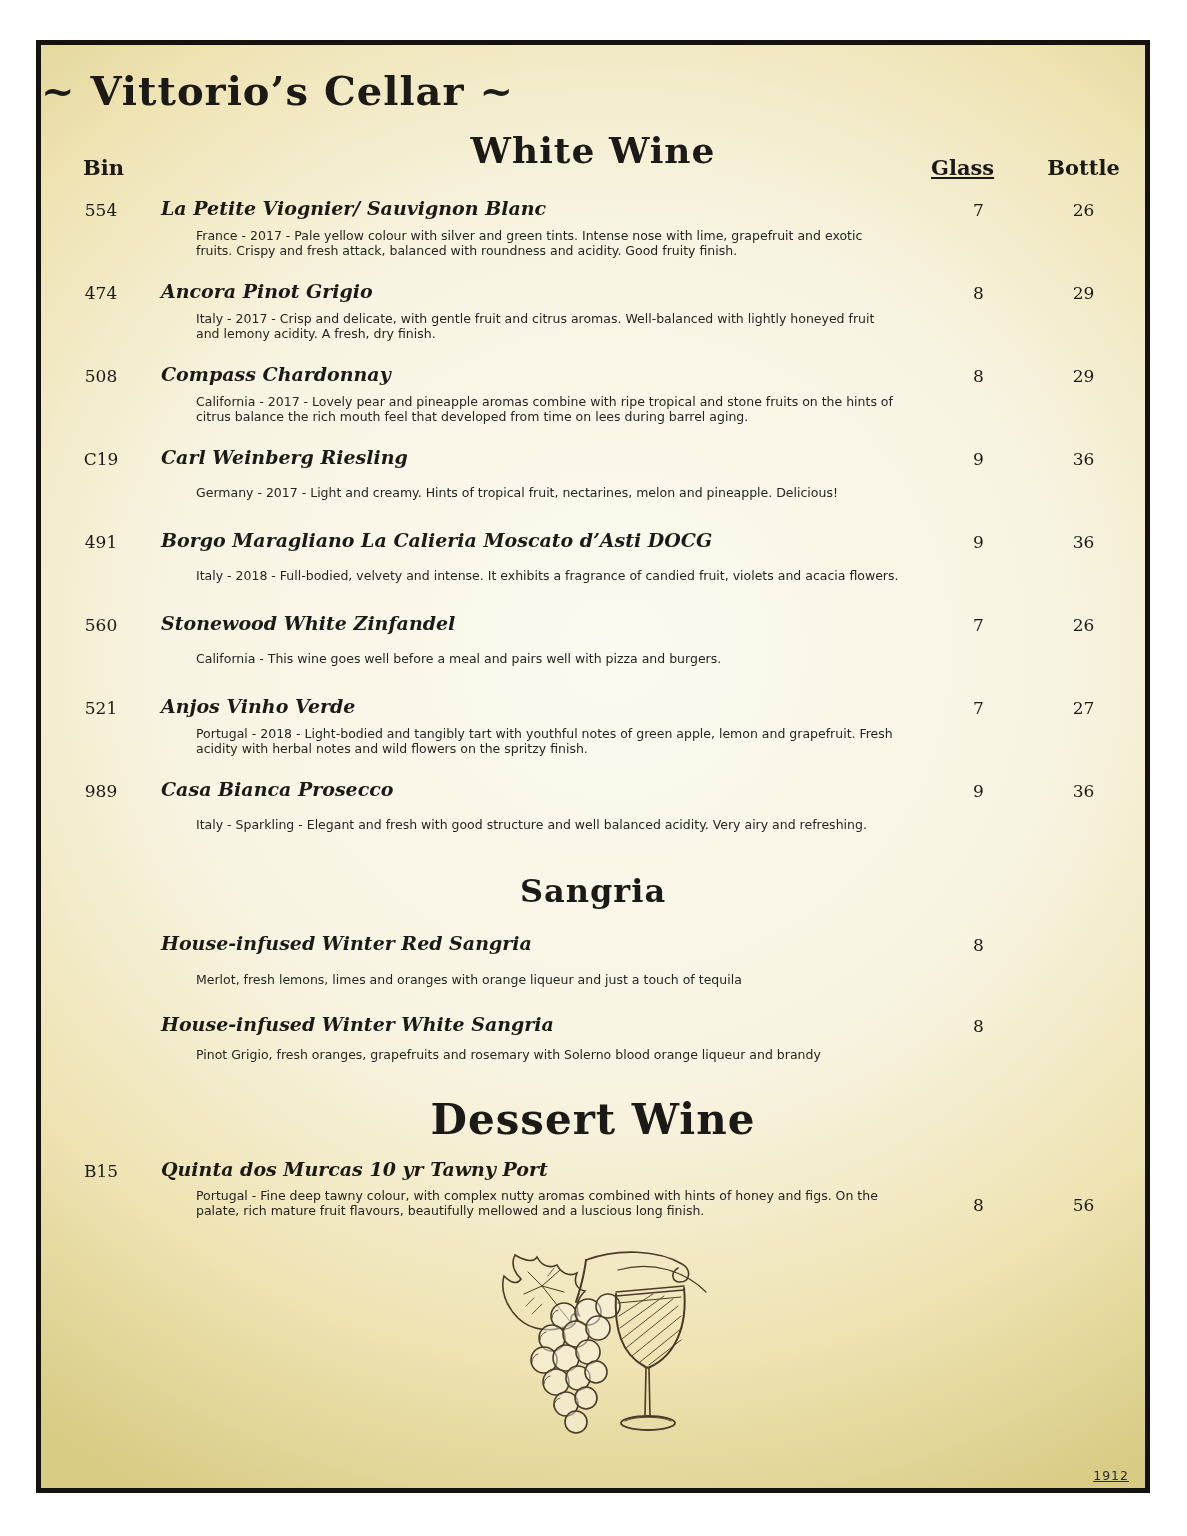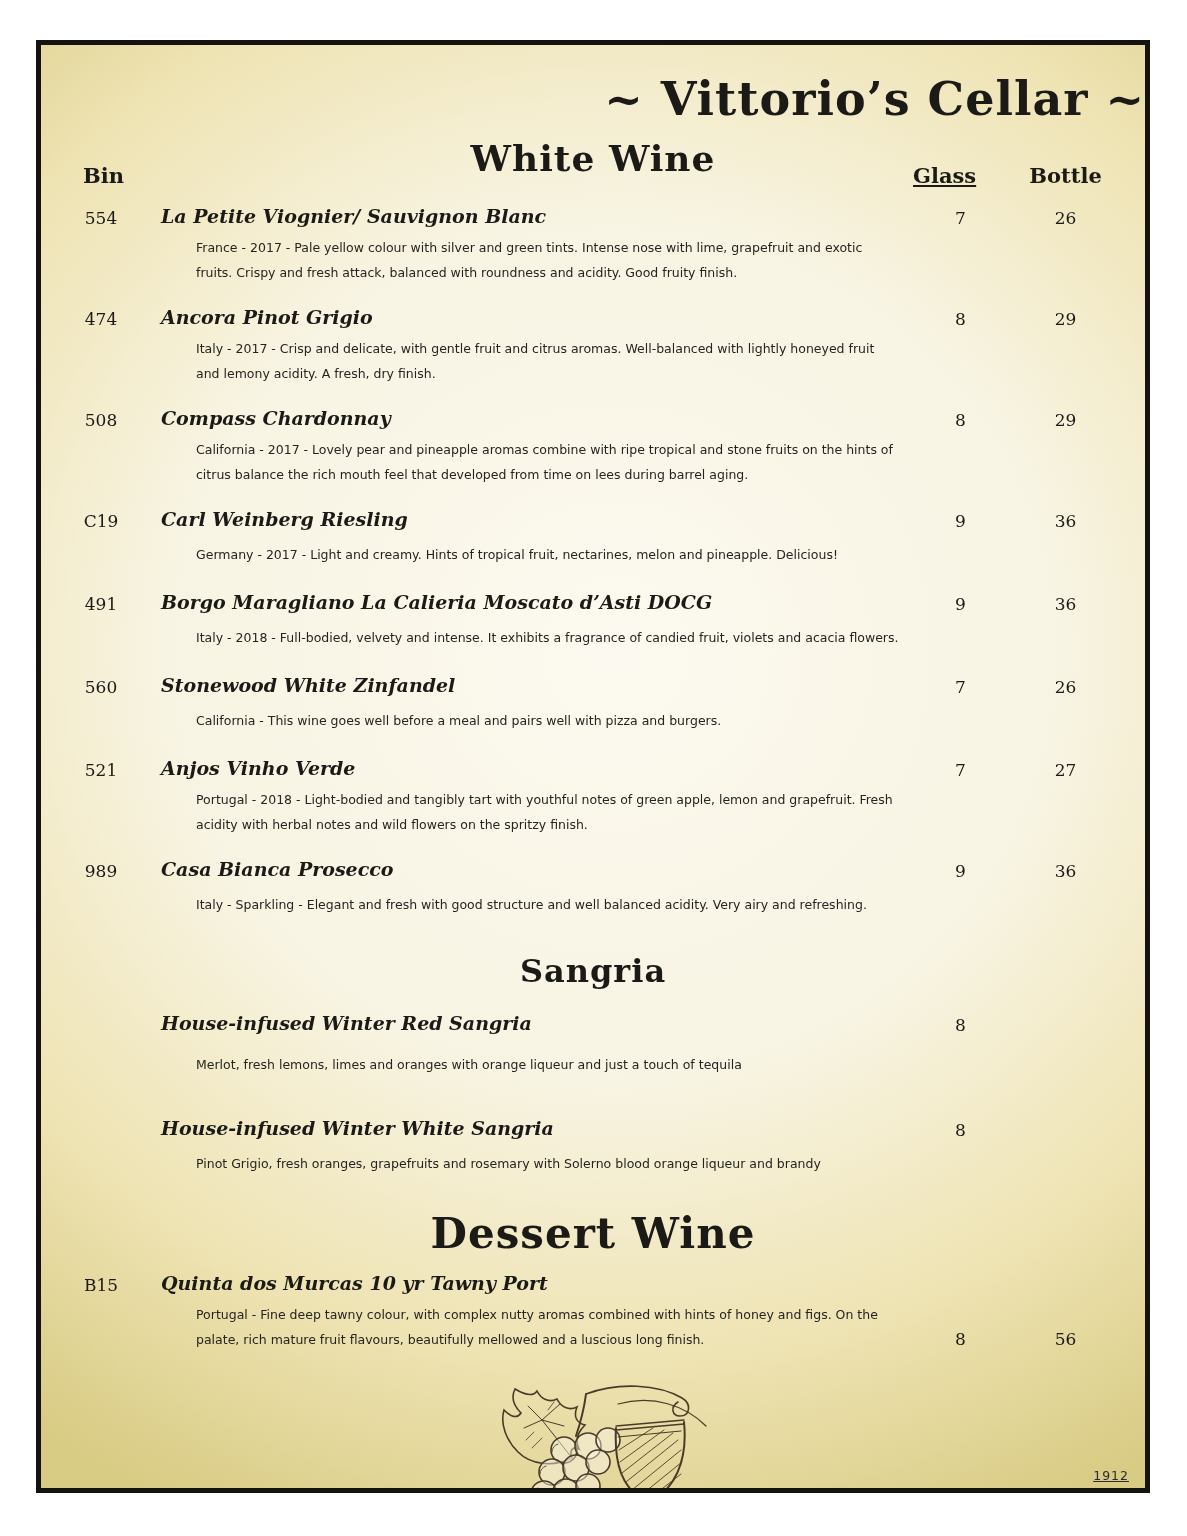--- a/index.html
+++ b/index.html
@@ -13,36 +13,36 @@
     position: absolute;
     left: 36px; top: 40px;
     width: 1114px; height: 1453px;
     box-sizing: border-box;
     border: 5px solid #151310;
     background: radial-gradient(ellipse 90% 66% at 52% 42%,
         #fcfaf0 0%, #f8f4e3 45%, #eee3b2 75%, #d8cb84 100%);
     overflow: hidden;
   }
   .title {
-    text-align: right;
-    margin-top: 28px;
-    font-size: 46px; line-height: 52px;
+    text-align: left;
+    margin-top: 20px;
+    font-size: 40px; line-height: 52px;
     font-weight: bold; letter-spacing: 1px;
   }
   .heading {
     text-align: center; font-weight: bold; letter-spacing: 1px;
   }
   .heading.ww      { margin-top: 12px; font-size: 36px; line-height: 42px; }
   .heading.sang    { margin-top: 28px; font-size: 32px; line-height: 46px; }
   .heading.dess    { margin-top: 34px; font-size: 42px; line-height: 48px; }
 
   .grid {
     display: grid;
     grid-template-columns: 120px 1fr 95px 115px;
-    padding-right: 22px;
+    padding-right: 4px;
   }
   .cols-row { margin-top: -18px; }
   .col-label { font-weight: bold; font-size: 21px; line-height: 30px; }
   .col-label.bin    { grid-column: 1; text-align: left; padding-left: 42px; }
   .col-label.glass  { grid-column: 3; text-align: left; text-decoration: underline; }
   .col-label.bottle { grid-column: 4; text-align: center; }
 
   .entries { margin-top: 12px; }
   .entry { min-height: 64px; margin-bottom: 19px; }
   .entry .bin {
@@ -55,28 +55,28 @@
     font-size: 19px; line-height: 26px;
   }
   .entry .price {
     text-align: center; font-size: 17px; line-height: 26px; padding-top: 2px;
   }
   .entry .price.glass  { grid-column: 3; grid-row: 1; }
   .entry .price.bottle { grid-column: 4; grid-row: 1; }
   .entry .desc {
     grid-column: 2; grid-row: 2;
     font-family: "DejaVu Sans", sans-serif;
-    font-size: 12.5px; line-height: 25px;
+    font-size: 12.5px; line-height: 15px;
     color: #262420;
     padding-left: 35px; margin-top: 4px;
     max-width: 705px;
   }
   
   .entry.sangria-1 { margin-top: 16px; min-height: 0; margin-bottom: 0; }
-  .entry.sangria-2 { margin-top: 38px; min-height: 0; margin-bottom: 0; }
+  .entry.sangria-2 { margin-top: 24px; min-height: 0; margin-bottom: 0; }
   .entry.sangria-1 .desc { margin-top: 14px; max-width: 760px; }
   .entry.sangria-2 .desc { margin-top: 8px;  max-width: 760px; }
   
   .entry.dessert { margin-top: 12px; min-height: 0; margin-bottom: 0; }
   .entry.dessert .price.glass  { grid-row: 2; align-self: end; }
   .entry.dessert .price.bottle { grid-row: 2; align-self: end; }
 
   .illustration {
     margin: 28px auto 0 auto;
     width: 250px; height: 205px;

